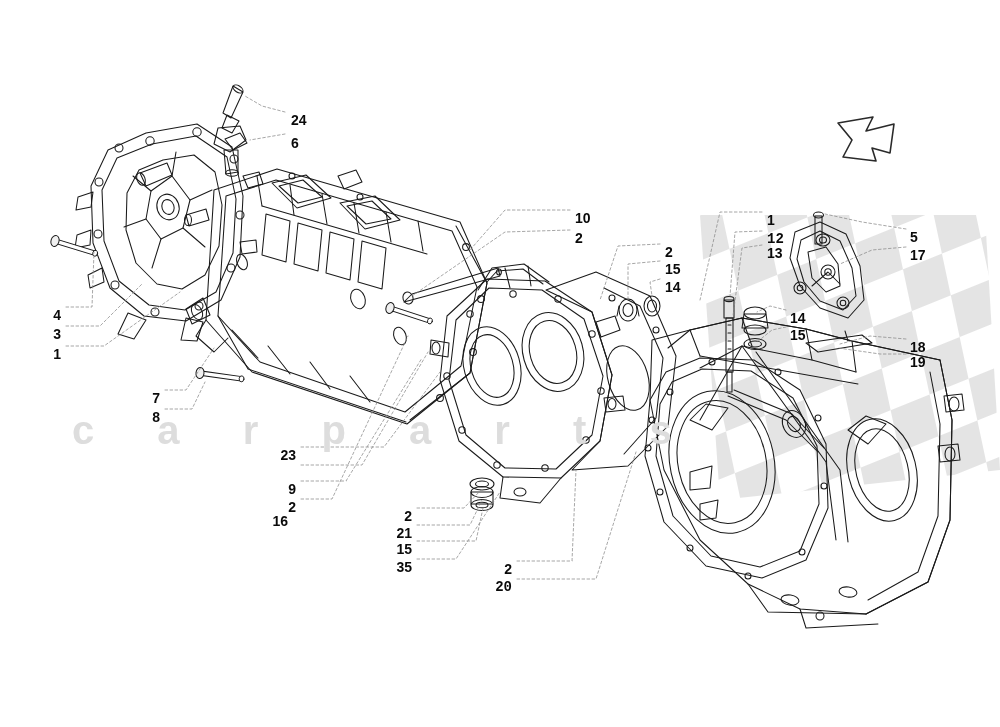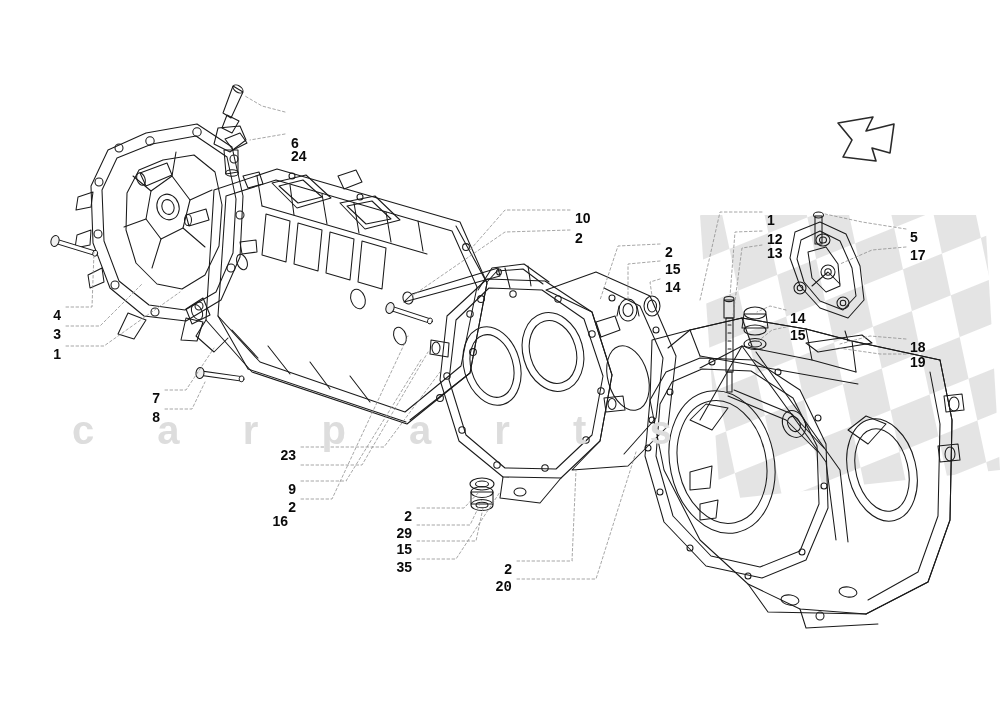--- a/index.html
+++ b/index.html
@@ -364,46 +364,46 @@
       <g stroke="#2a2a2a" stroke-width="1.6" fill="#ffffff">
         <path d="M838 123 L873 117 L866 131 L894 124 L890 153 L872 148 L876 161 L843 157 L852 140 Z"></path>
       </g>
 
     </g>
   </svg>
 
   <div class="wm-carparts">c a r p a r t s</div>
 
   <div id="labels">
-      <div class="lbl" style="left: 291px; top: 113px; margin-top: 36px;">24</div>
+      <div class="lbl" style="left: 291px; top: 113px;">24</div>
       <div class="lbl" style="left: 291px; top: 136px;">6</div>
       <div class="lbl" style="left: 575px; top: 211px;">10</div>
       <div class="lbl" style="left: 575px; top: 231px;">2</div>
       <div class="lbl" style="left: 665px; top: 245px;">2</div>
       <div class="lbl" style="left: 665px; top: 262px;">15</div>
       <div class="lbl" style="left: 665px; top: 280px;">14</div>
       <div class="lbl" style="left: 767px; top: 213px;">1</div>
-      <div class="lbl" style="left: 767px; top: 232px;">12</div>
+      <div class="lbl" style="left: 767px; top: 232px; font-family: Liberation Mono, monospace;">12</div>
       <div class="lbl" style="left: 767px; top: 246px;">13</div>
       <div class="lbl" style="left: 910px; top: 230px;">5</div>
       <div class="lbl" style="left: 910px; top: 248px;">17</div>
       <div class="lbl" style="left: 790px; top: 311px;">14</div>
       <div class="lbl" style="left: 790px; top: 328px;">15</div>
       <div class="lbl" style="left: 910px; top: 340px;">18</div>
       <div class="lbl" style="left: 910px; top: 355px;">19</div>
       <div class="lbl r" style="left: 61px; top: 308px;">4</div>
       <div class="lbl r" style="left: 61px; top: 327px;">3</div>
       <div class="lbl r" style="left: 61px; top: 347px;">1</div>
       <div class="lbl r" style="left: 160px; top: 391px;">7</div>
       <div class="lbl r" style="left: 160px; top: 410px;">8</div>
       <div class="lbl r" style="left: 296px; top: 448px;">23</div>
       <div class="lbl r" style="left: 288px; top: 466px; margin-top: 48px;">16</div>
       <div class="lbl r" style="left: 296px; top: 482px;">9</div>
       <div class="lbl r" style="left: 296px; top: 500px;">2</div>
       <div class="lbl r" style="left: 412px; top: 509px;">2</div>
-      <div class="lbl r" style="left: 412px; top: 526px;">29</div>
+      <div class="lbl r" style="left: 412px; top: 526px;">21</div>
       <div class="lbl r" style="left: 412px; top: 542px;">15</div>
       <div class="lbl r" style="left: 412px; top: 560px;">35</div>
       <div class="lbl r" style="left: 512px; top: 562px;">2</div>
       <div class="lbl r" style="left: 512px; top: 580px; font-family: Liberation Mono, monospace;">20</div>
     </div>
 
 </div>
 
 </body></html>

